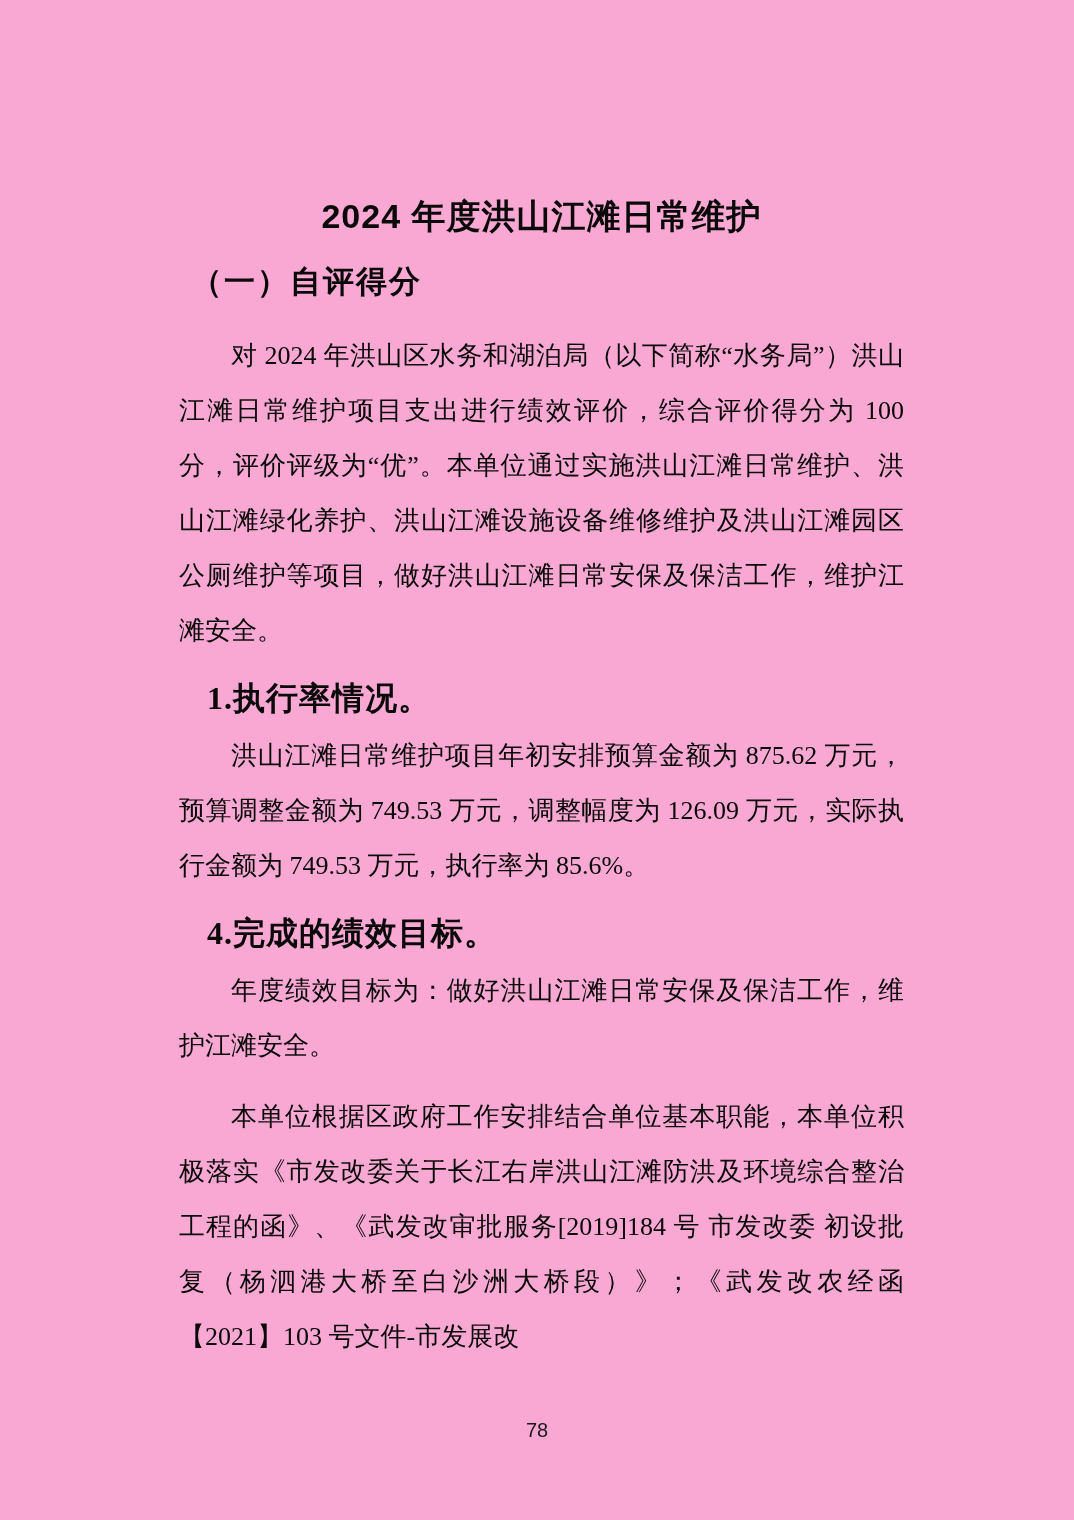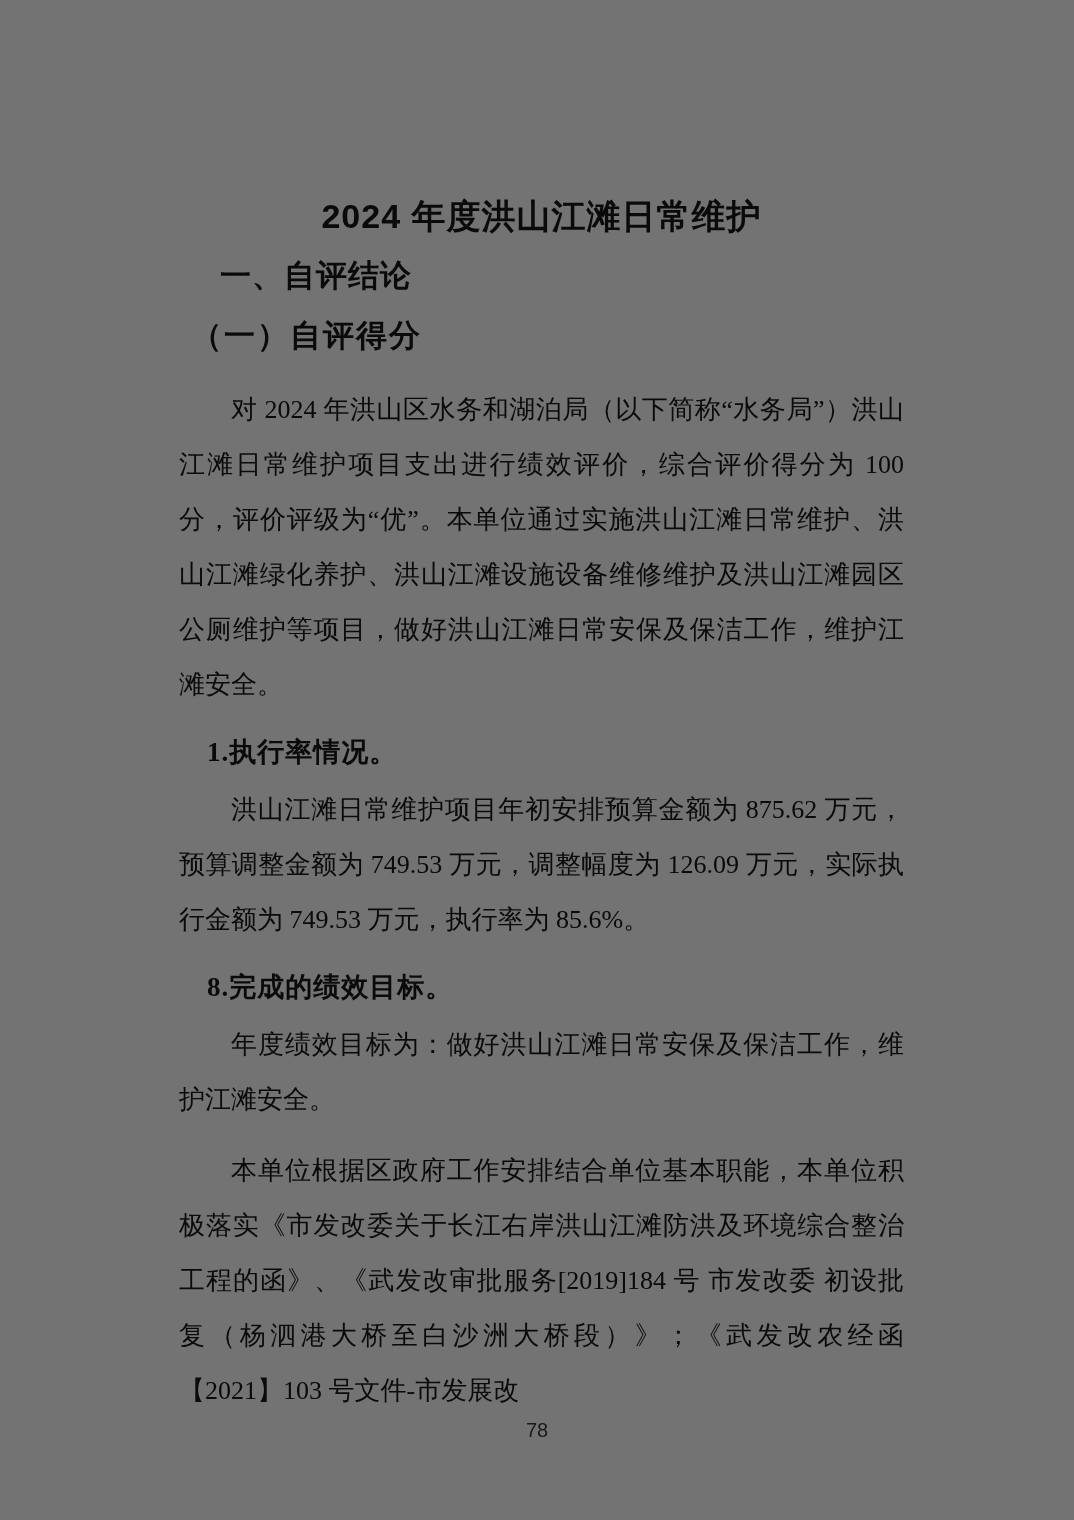--- a/index.html
+++ b/index.html
@@ -11,21 +11,21 @@
     width: 1074px;
     height: 1520px;
     position: relative;
     font-family: "Liberation Serif", "DejaVu Serif", serif;
     color: #0a0a0a;
     overflow: hidden;
   }
   .page {
     position: absolute;
     inset: 0;
-    background: #737373;
+    background: #f9a8d4;
   }
   .content {
     padding: 186px 154px 0 163px; 
   }
   .doc-title {
     text-align: center;
     font-weight: bold;
     font-size: 34px;
     line-height: 60px;
     font-family: "Liberation Sans", "DejaVu Sans", sans-serif;
@@ -45,21 +45,21 @@
     font-weight: bold;
     font-size: 31px;
     line-height: 56px;
     margin-top: 10px;
     text-indent: 28px;
     letter-spacing: 2px;
   }
   .h-minor {
     font-family: "Liberation Serif", "DejaVu Serif", serif;
     font-weight: bold;
-    font-size: 27px;
+    font-size: 32px;
     line-height: 48px;
     margin-top: 12px;
     text-indent: 44px;
     letter-spacing: 1px;
   }
   .para {
     font-size: 26px;
     line-height: 55px;
     text-align: justify;
     text-justify: inter-character;
@@ -81,32 +81,31 @@
 </head>
 <body>
 
 <div class="page">
   <div class="content">
 
     <div class="doc-title">
       <div>2024 年度洪山江滩日常维护</div>
     </div>
 
-    <div class="h-section">一、自评结论</div>
 
     <div class="h-sub">（一）自评得分</div>
 
     <p class="para">对 2024 年洪山区水务和湖泊局（以下简称“水务局”）洪山江滩日常维护项目支出进行绩效评价，综合评价得分为 100 分，评价评级为“优”。本单位通过实施洪山江滩日常维护、洪山江滩绿化养护、洪山江滩设施设备维修维护及洪山江滩园区公厕维护等项目，做好洪山江滩日常安保及保洁工作，维护江滩安全。</p>
 
 
     <div class="h-minor">1.执行率情况。</div>
 
     <p class="para tight-top">洪山江滩日常维护项目年初安排预算金额为 875.62 万元，预算调整金额为 749.53 万元，调整幅度为 126.09 万元，实际执行金额为 749.53 万元，执行率为 85.6%。</p>
 
-    <div class="h-minor">8.完成的绩效目标。</div>
+    <div class="h-minor">4.完成的绩效目标。</div>
 
     <p class="para tight-top">年度绩效目标为：做好洪山江滩日常安保及保洁工作，维护江滩安全。</p>
 
     <p class="para">本单位根据区政府工作安排结合单位基本职能，本单位积极落实《市发改委关于长江右岸洪山江滩防洪及环境综合整治工程的函》、《武发改审批服务[2019]184 号 市发改委 初设批复（杨泗港大桥至白沙洲大桥段）》；《武发改农经函【2021】103 号文件-市发展改</p>
 
   </div>
 
   <div class="page-number">78</div>
 </div>
 

